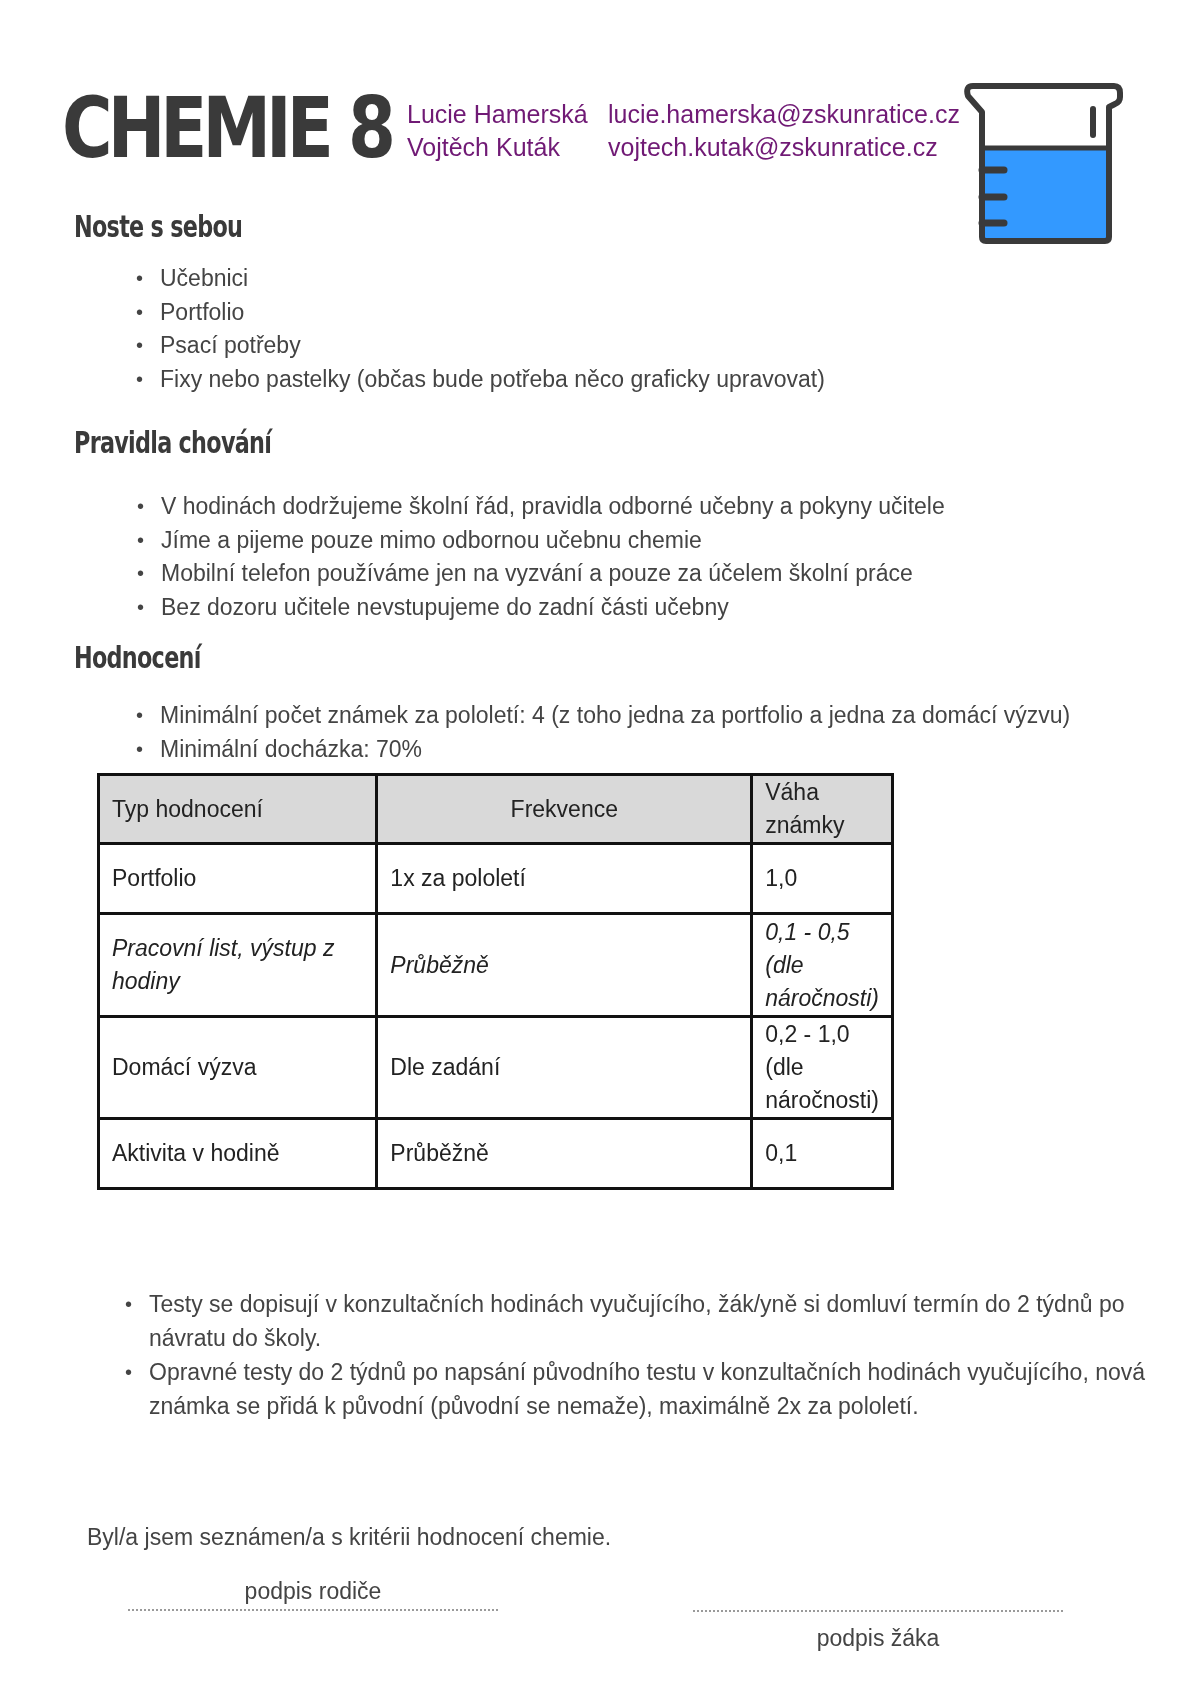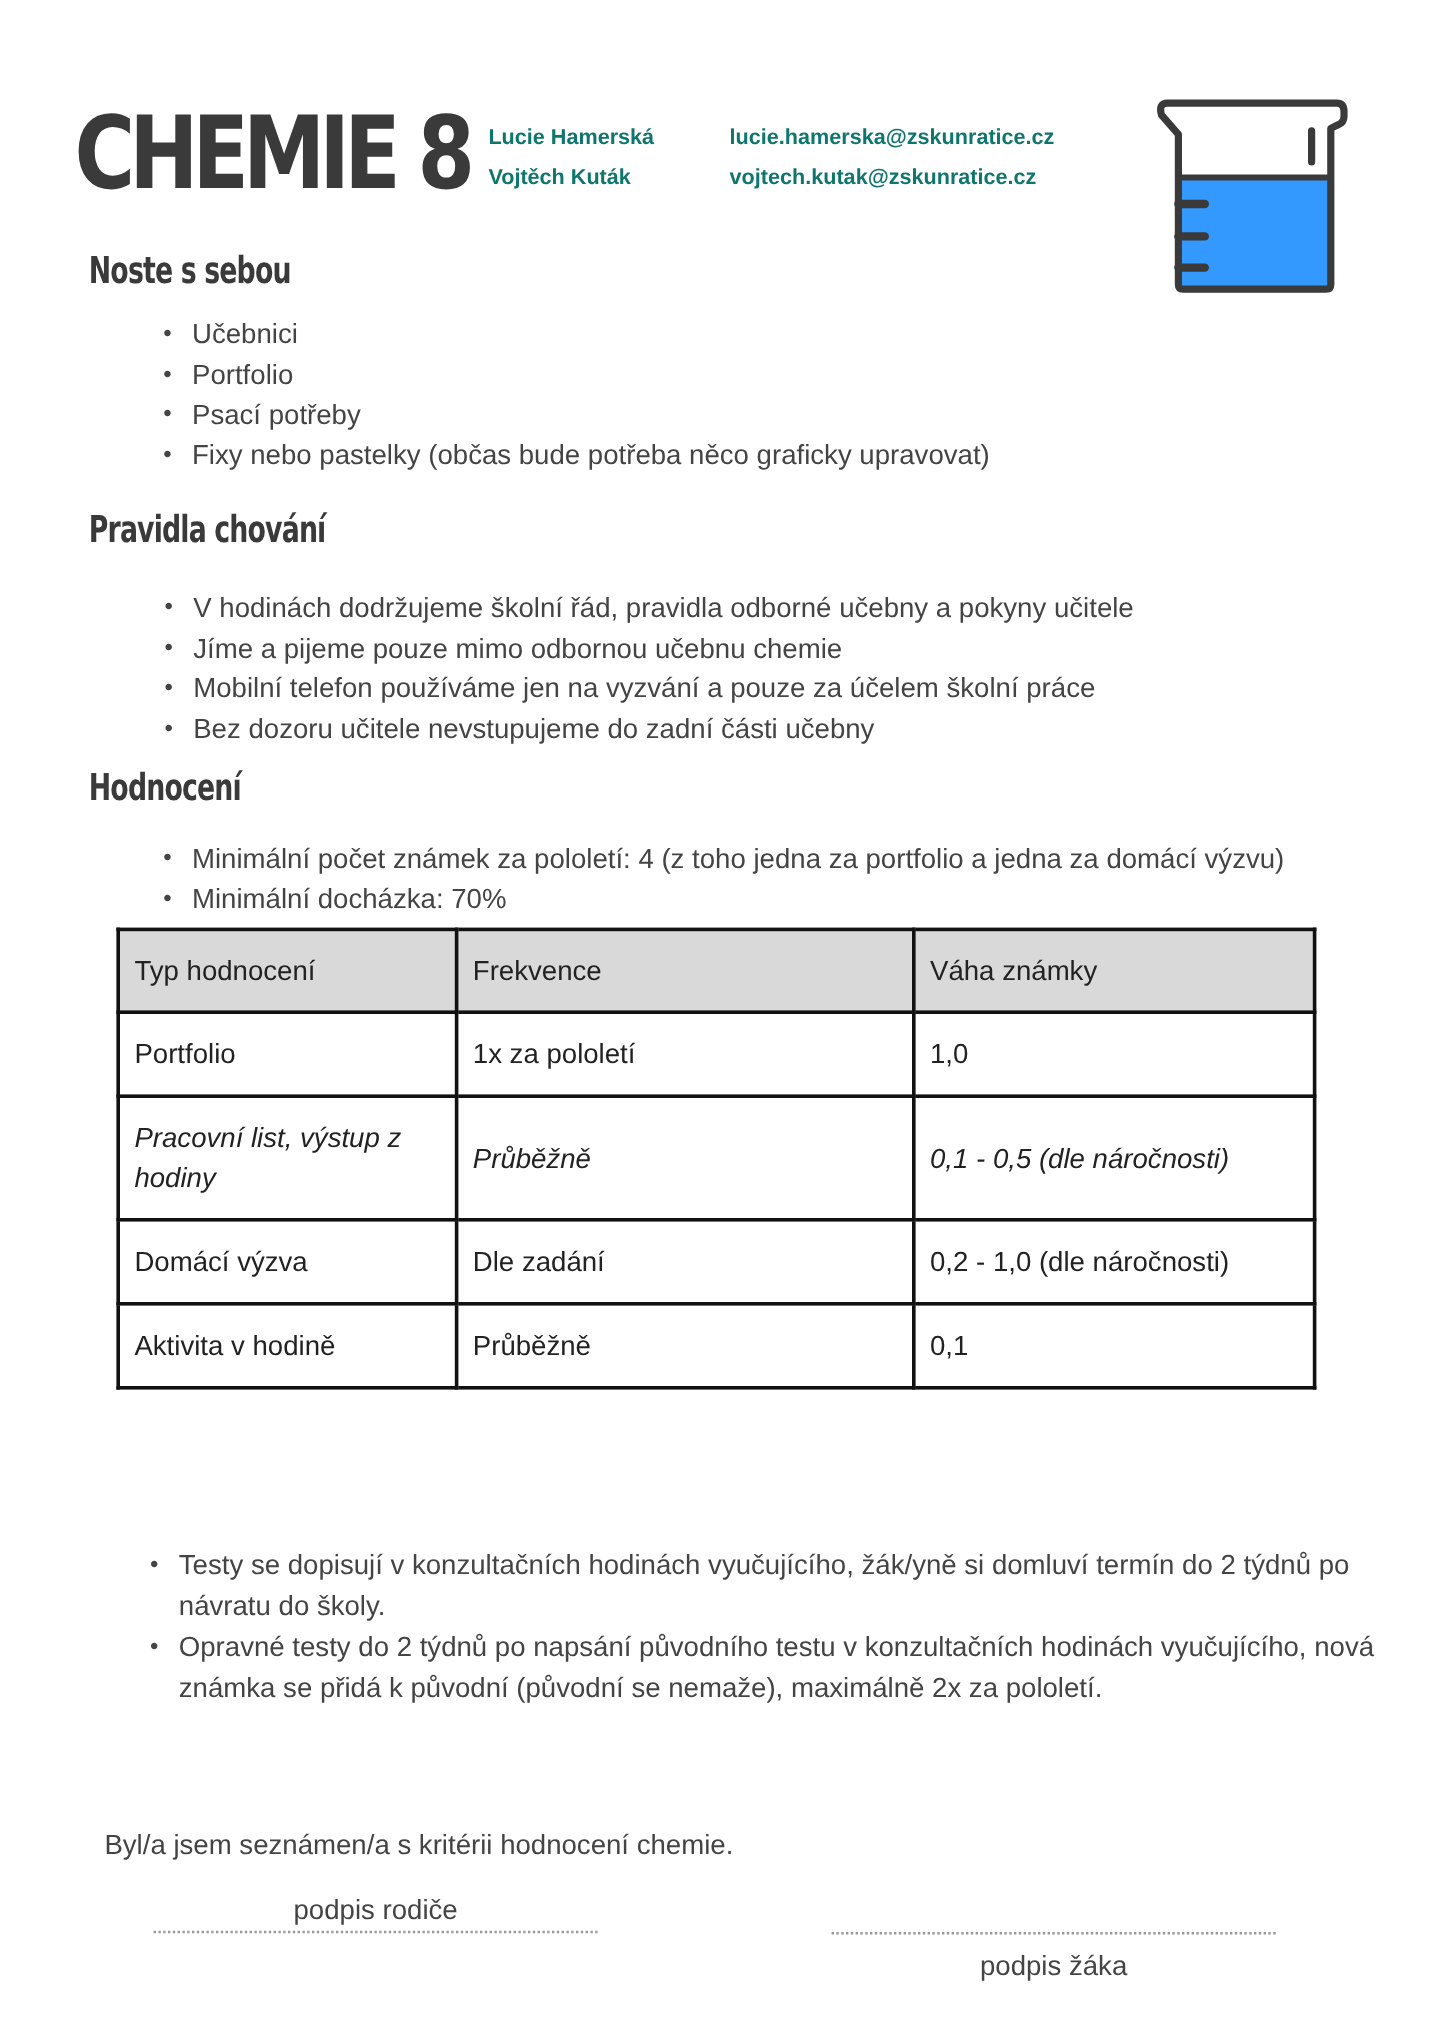--- a/index.html
+++ b/index.html
@@ -2,37 +2,37 @@
 <html><head>
   <meta charset="utf-8">
   <style>
     html, body { margin: 0; padding: 0; background: #ffffff; }
     body { width: 1200px; height: 1697px; position: relative; overflow: hidden;
            font-family: "Liberation Sans", sans-serif; color: #3b3b3b; }
     .abs { position: absolute; }
     .title { left: 62px; top: 78px; font-family: "DejaVu Sans", sans-serif; font-weight: bold;
              font-size: 84px; color: #3a3a3a; letter-spacing: -6px; transform: scaleX(0.82);
              transform-origin: left top; line-height: 100px; white-space: nowrap; }
-    .contacts { left: 407px; top: 98px; font-size: 18px; line-height: 33px; color: #0f766e; font-weight: bold; }
+    .contacts { left: 407px; top: 98px; font-size: 25px; line-height: 33px; color: #701a75; }
     .contacts .row { display: flex; }
     .contacts .name { width: 201px; white-space: nowrap; }
     .contacts .email { white-space: nowrap; }
     .beaker { left: 962px; top: 80px; width: 165px; height: 165px; }
     .heading { font-family: "DejaVu Sans", sans-serif; font-weight: bold; font-size: 31px; color: #3a3a3a;
                transform: scaleX(0.72); transform-origin: left top; white-space: nowrap;
                letter-spacing: -1px; }
     ul.blist { margin: 0; padding: 0; list-style: none; }
     ul.blist li { position: relative; padding-left: 28px; font-size: 23px; line-height: 33.5px; color: #444; }
     ul.blist li::before { content: "•"; position: absolute; left: 4px; top: 0; font-size: 20px; }
-    .doc-table { left: 97px; top: 773px; width: 1000px; border-collapse: collapse; }
+    .doc-table { left: 97px; top: 773px; width: 797px; border-collapse: collapse; }
     .doc-table td, .doc-table th { border: 3px solid #111; font-size: 23px; line-height: 33px; color: #222;
                text-align: left; vertical-align: middle; padding: 0 12px; font-weight: normal; }
     .doc-table th { background: #d9d9d9; height: 66px; }
     .doc-table .c1 { width: 255px; }
-    .doc-table .c2 { width: 354px; }
+    .doc-table .c2 { width: 354px; text-align: center; }
     .notes li { line-height: 34px !important; }
     .ack { left: 87px; top: 1524px; font-size: 23px; color: #444; }
     .sig-line { border-top: 2px dotted #9a9a9a; height: 0; }
     .sig-label { font-size: 23px; color: #444; text-align: center; }
   </style>
 </head>
 <body>
 
 <div class="abs title">CHEMIE 8</div>
 

